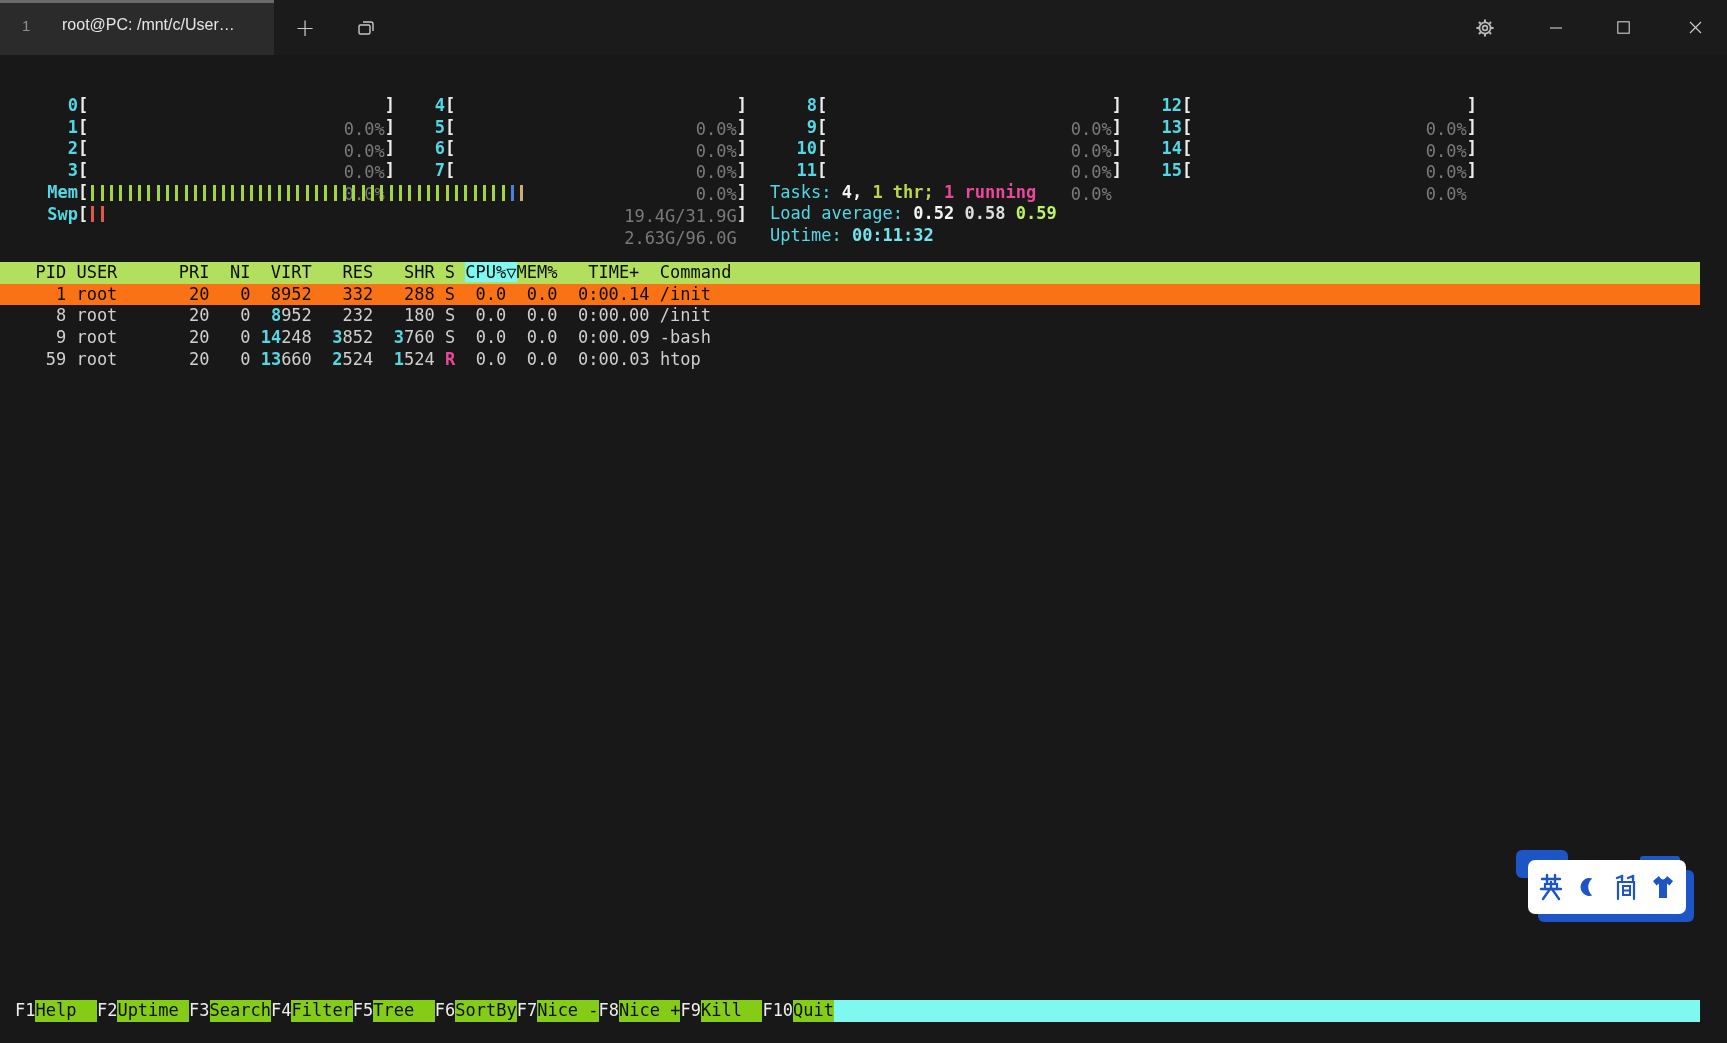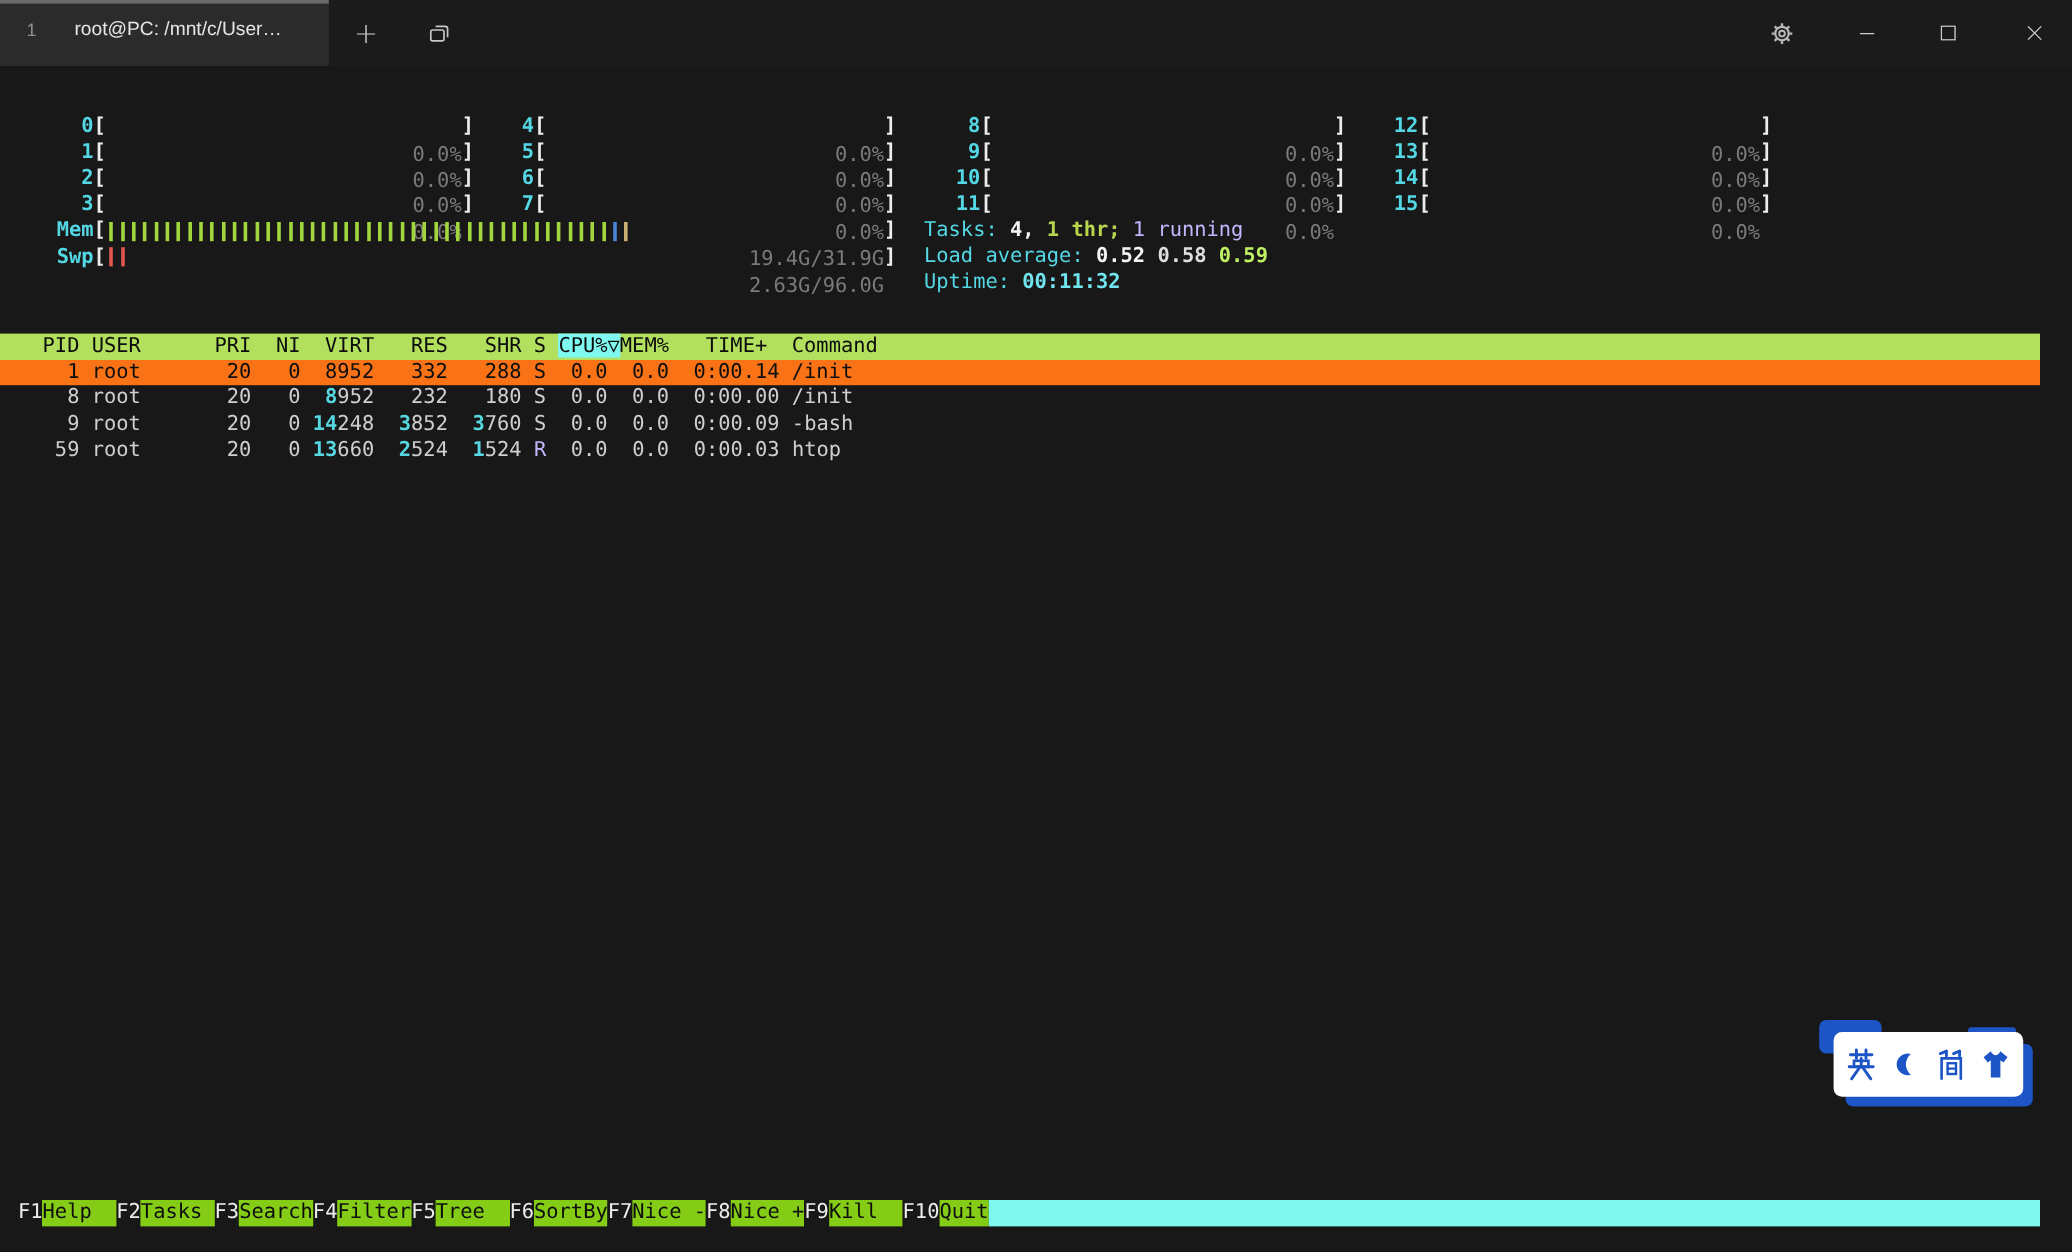--- a/index.html
+++ b/index.html
@@ -37,28 +37,28 @@
   #swp-slot{position:absolute;left:45px;top:108.5px;width:702px;}
   #tasks{position:absolute;left:770px;top:86.8px;}
   
   .seg-fg{color:#cfcfcf}
   .seg-cy{color:#54d7e4}
   .seg-cyb{color:#72e4ee;font-weight:bold}
   .seg-cyv{color:#bef264;font-weight:bold}
   .seg-wb{color:#f4f4f4;font-weight:bold}
   .seg-wb2{color:#dedede;font-weight:bold}
   .seg-thr{color:#b9d64f;font-weight:bold}
-  .seg-run{color:#c4b5fd;font-weight:normal}
+  .seg-run{color:#ec4899;font-weight:bold}
   .seg-grn{color:#b9d64f;font-weight:bold}
   .seg-num{color:#56d7e2;font-weight:bold}
   .seg-sel{color:#0e0e0e}
   .seg-hdr{color:#0c0c0c}
   .seg-hdrsel{color:#0c0c0c;background:#7ff8f0}
   
-  #table{position:absolute;top:223px;left:0;right:27px;}
+  #table{position:absolute;top:207px;left:0;right:27px;}
   .trow{height:21.7px;line-height:21.7px;white-space:pre;padding-left:15px;}
   .trow.thead{background:#b2e05e;}
   .trow.selected{background:#f97316;}
   
   #fnbar{position:absolute;left:0;right:27px;top:945px;height:21.7px;line-height:21.7px;
          display:flex;padding-left:15px;}
   .fkey{color:#ececec;white-space:pre;text-align:center;}
   .flabel{background:#84cc16;color:#0e0e0e;white-space:pre;}
   .ffill{flex:1;background:#7ff8f0;}
   
@@ -330,21 +330,21 @@
           <div class="trow"><span class="seg-fg">    8 root       20   0  </span><span class="seg-num">8</span><span class="seg-fg">952   232   180 S  0.0  0.0  0:00.00 /init</span></div>
           <div class="trow"><span class="seg-fg">    9 root       20   0 </span><span class="seg-num">14</span><span class="seg-fg">248  </span><span class="seg-num">3</span><span class="seg-fg">852  </span><span class="seg-num">3</span><span class="seg-fg">760 S  0.0  0.0  0:00.09 -bash</span></div>
           <div class="trow"><span class="seg-fg">   59 root       20   0 </span><span class="seg-num">13</span><span class="seg-fg">660  </span><span class="seg-num">2</span><span class="seg-fg">524  </span><span class="seg-num">1</span><span class="seg-fg">524 </span><span class="seg-run">R</span><span class="seg-fg">  0.0  0.0  0:00.03 htop</span></div>
         </div>
     </div>
 
     <div id="fnbar">
         <span class="fkey">F1</span>
         <span class="flabel">Help  </span>
         <span class="fkey">F2</span>
-        <span class="flabel">Tasks </span>
+        <span class="flabel">Uptime </span>
         <span class="fkey">F3</span>
         <span class="flabel">Search</span>
         <span class="fkey">F4</span>
         <span class="flabel">Filter</span>
         <span class="fkey">F5</span>
         <span class="flabel">Tree  </span>
         <span class="fkey">F6</span>
         <span class="flabel">SortBy</span>
         <span class="fkey">F7</span>
         <span class="flabel">Nice -</span>

